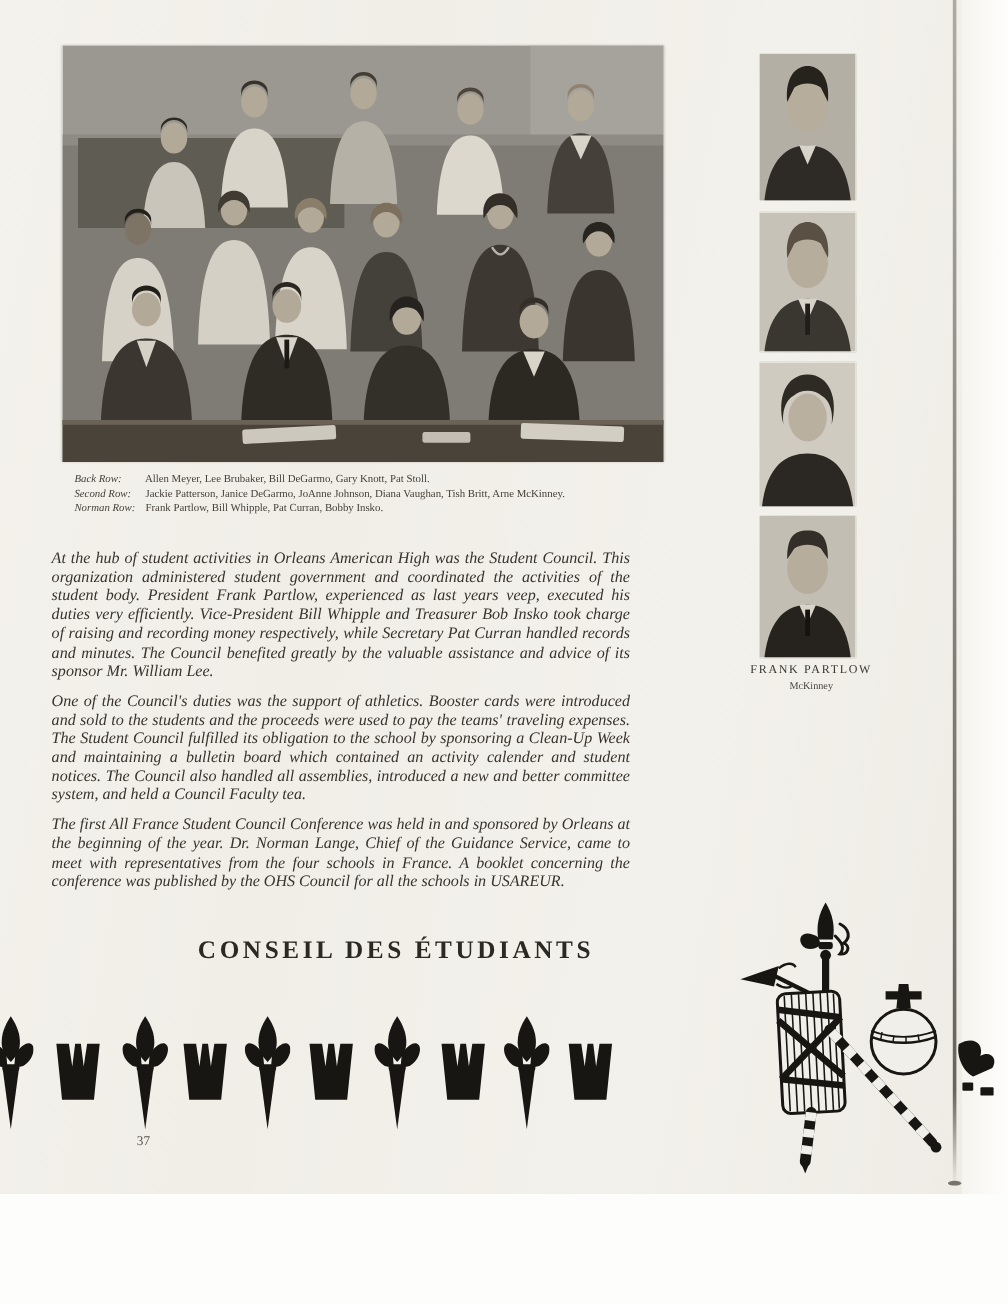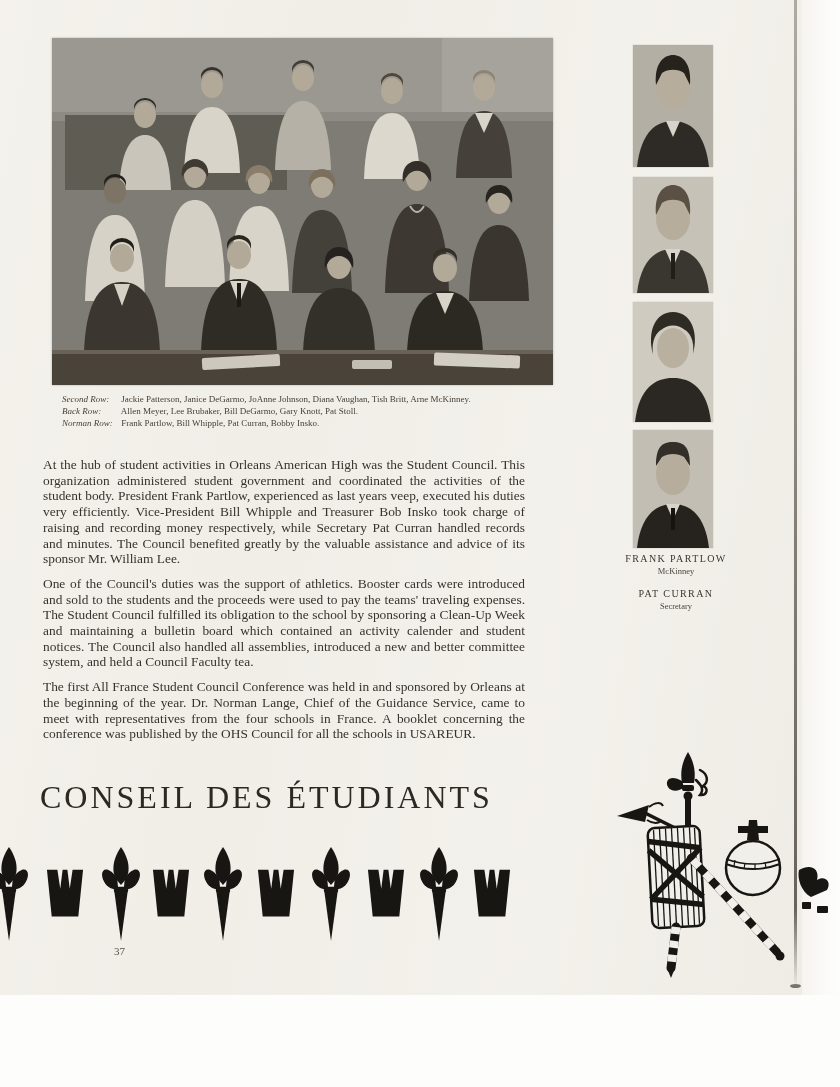--- a/index.html
+++ b/index.html
@@ -18,24 +18,24 @@
     background:linear-gradient(90deg,#f6f4ef, #fbfaf7 60%, #fdfdfc);
   }
   
   .group-photo{position:absolute;left:52px;top:38px;width:501px;height:347px;box-shadow:0 0 2px rgba(60,55,45,.35);}
   
   .caption{position:absolute;left:62px;top:393px;width:474px;font-size:9px;line-height:12px;color:#46423a;}
   .cap-row{white-space:nowrap;}
   .cap-label{font-style:italic;display:inline-block;min-width:57px;}
   
   .article{position:absolute;left:43px;top:457px;width:482px;font-size:13.4px;line-height:15.7px;text-align:justify;color:#37332c;}
-  .article p{margin:0 0 9px 0;}
+  .article p{margin:0 0 9px 0;font-style:italic;}
   .heading{
-    position:absolute;left:40px;top:779px;width:580px;
-    font-size:32px;font-weight:normal;letter-spacing:3px;color:#2c2923;
+    position:absolute;left:40px;top:779px;width:580px;text-align:center;
+    font-size:21px;font-weight:bold;letter-spacing:3px;color:#2c2923;
   }
   
   .portrait{position:absolute;left:633px;width:80px;box-shadow:0 0 1px rgba(60,55,45,.4);}
   .officers{position:absolute;left:595px;top:551px;width:162px;text-align:center;color:#3a362f;}
   .officer{margin-bottom:9px;}
   .officer-name{font-size:10px;letter-spacing:1.4px;line-height:15px;}
   .officer-title{font-size:8.5px;line-height:11px;color:#4a463e;}
   
   .deco{position:absolute;}
   .ornament{fill:#181613;}
@@ -175,26 +175,26 @@
     <rect x="0" y="312" width="501" height="4" fill="#6a6257"></rect>
     <g>
       <rect x="150" y="318" width="78" height="12" rx="2" fill="#ccc8bd" transform="rotate(-3 189 324)"></rect>
       <rect x="382" y="316" width="86" height="13" rx="2" fill="#d2cec3" transform="rotate(2 425 322)"></rect>
       <rect x="300" y="322" width="40" height="9" rx="2" fill="#c2beb3"></rect>
     </g>
   </svg>
 
   <div class="caption">
     <div class="cap-row">
+      <span class="cap-label">Back Row:</span>
+      <span>Allen Meyer, Lee Brubaker, Bill DeGarmo, Gary Knott, Pat Stoll.</span>
+    </div>
+    <div class="cap-row">
       <span class="cap-label">Second Row:</span>
       <span>Jackie Patterson, Janice DeGarmo, JoAnne Johnson, Diana Vaughan, Tish Britt, Arne McKinney.</span>
-    </div>
-    <div class="cap-row">
-      <span class="cap-label">Back Row:</span>
-      <span>Allen Meyer, Lee Brubaker, Bill DeGarmo, Gary Knott, Pat Stoll.</span>
     </div>
     <div class="cap-row">
       <span class="cap-label">Norman Row:</span>
       <span>Frank Partlow, Bill Whipple, Pat Curran, Bobby Insko.</span>
     </div>
   </div>
 
   <div class="article">
     <p>At the hub of student activities in Orleans American High was the Student Council. This organization administered student government and coordinated the activities of the student body. President Frank Partlow, experienced as last years veep, executed his duties very efficiently. Vice-President Bill Whipple and Treasurer Bob Insko took charge of raising and recording money respectively, while Secretary Pat Curran handled records and minutes. The Council benefited greatly by the valuable assistance and advice of its sponsor Mr. William Lee.</p>
     <p>One of the Council's duties was the support of athletics. Booster cards were introduced and sold to the students and the proceeds were used to pay the teams' traveling expenses. The Student Council fulfilled its obligation to the school by sponsoring a Clean-Up Week and maintaining a bulletin board which contained an activity calender and student notices. The Council also handled all assemblies, introduced a new and better committee system, and held a Council Faculty tea.</p>
@@ -230,24 +230,20 @@
     <path d="M33,74 L40,90 L47,74 Z" fill="#d8d4c9"></path>
     <rect x="38" y="78" width="4" height="22" fill="#15130f"></rect>
     <ellipse cx="40" cy="44" rx="17" ry="21" fill="#b6ad9c"></ellipse>
     <path d="M23,36 C23,18 28,12 40,12 C52,12 57,18 57,36 L51,27 A17,13 0 0 0 29,27 Z" fill="#332f28"></path>
   </svg>
 
   <div class="officers">
     <div class="officer">
       <div class="officer-name">FRANK PARTLOW</div>
       <div class="officer-title">McKinney</div>
-    </div>
-    <div class="officer">
-      <div class="officer-name">PAT CURRAN</div>
-      <div class="officer-title">Secretary</div>
     </div>
   </div>
 
   <div>
     <svg class="deco" style="left:-10px;top:846px" width="38" height="95" viewBox="0 0 40 100">
         <use href="#fleur"></use>
       </svg>
     <svg class="deco" style="left:46px;top:868px" width="38" height="52" viewBox="0 0 40 30" preserveAspectRatio="none">
         <use href="#crown"></use>
       </svg>

